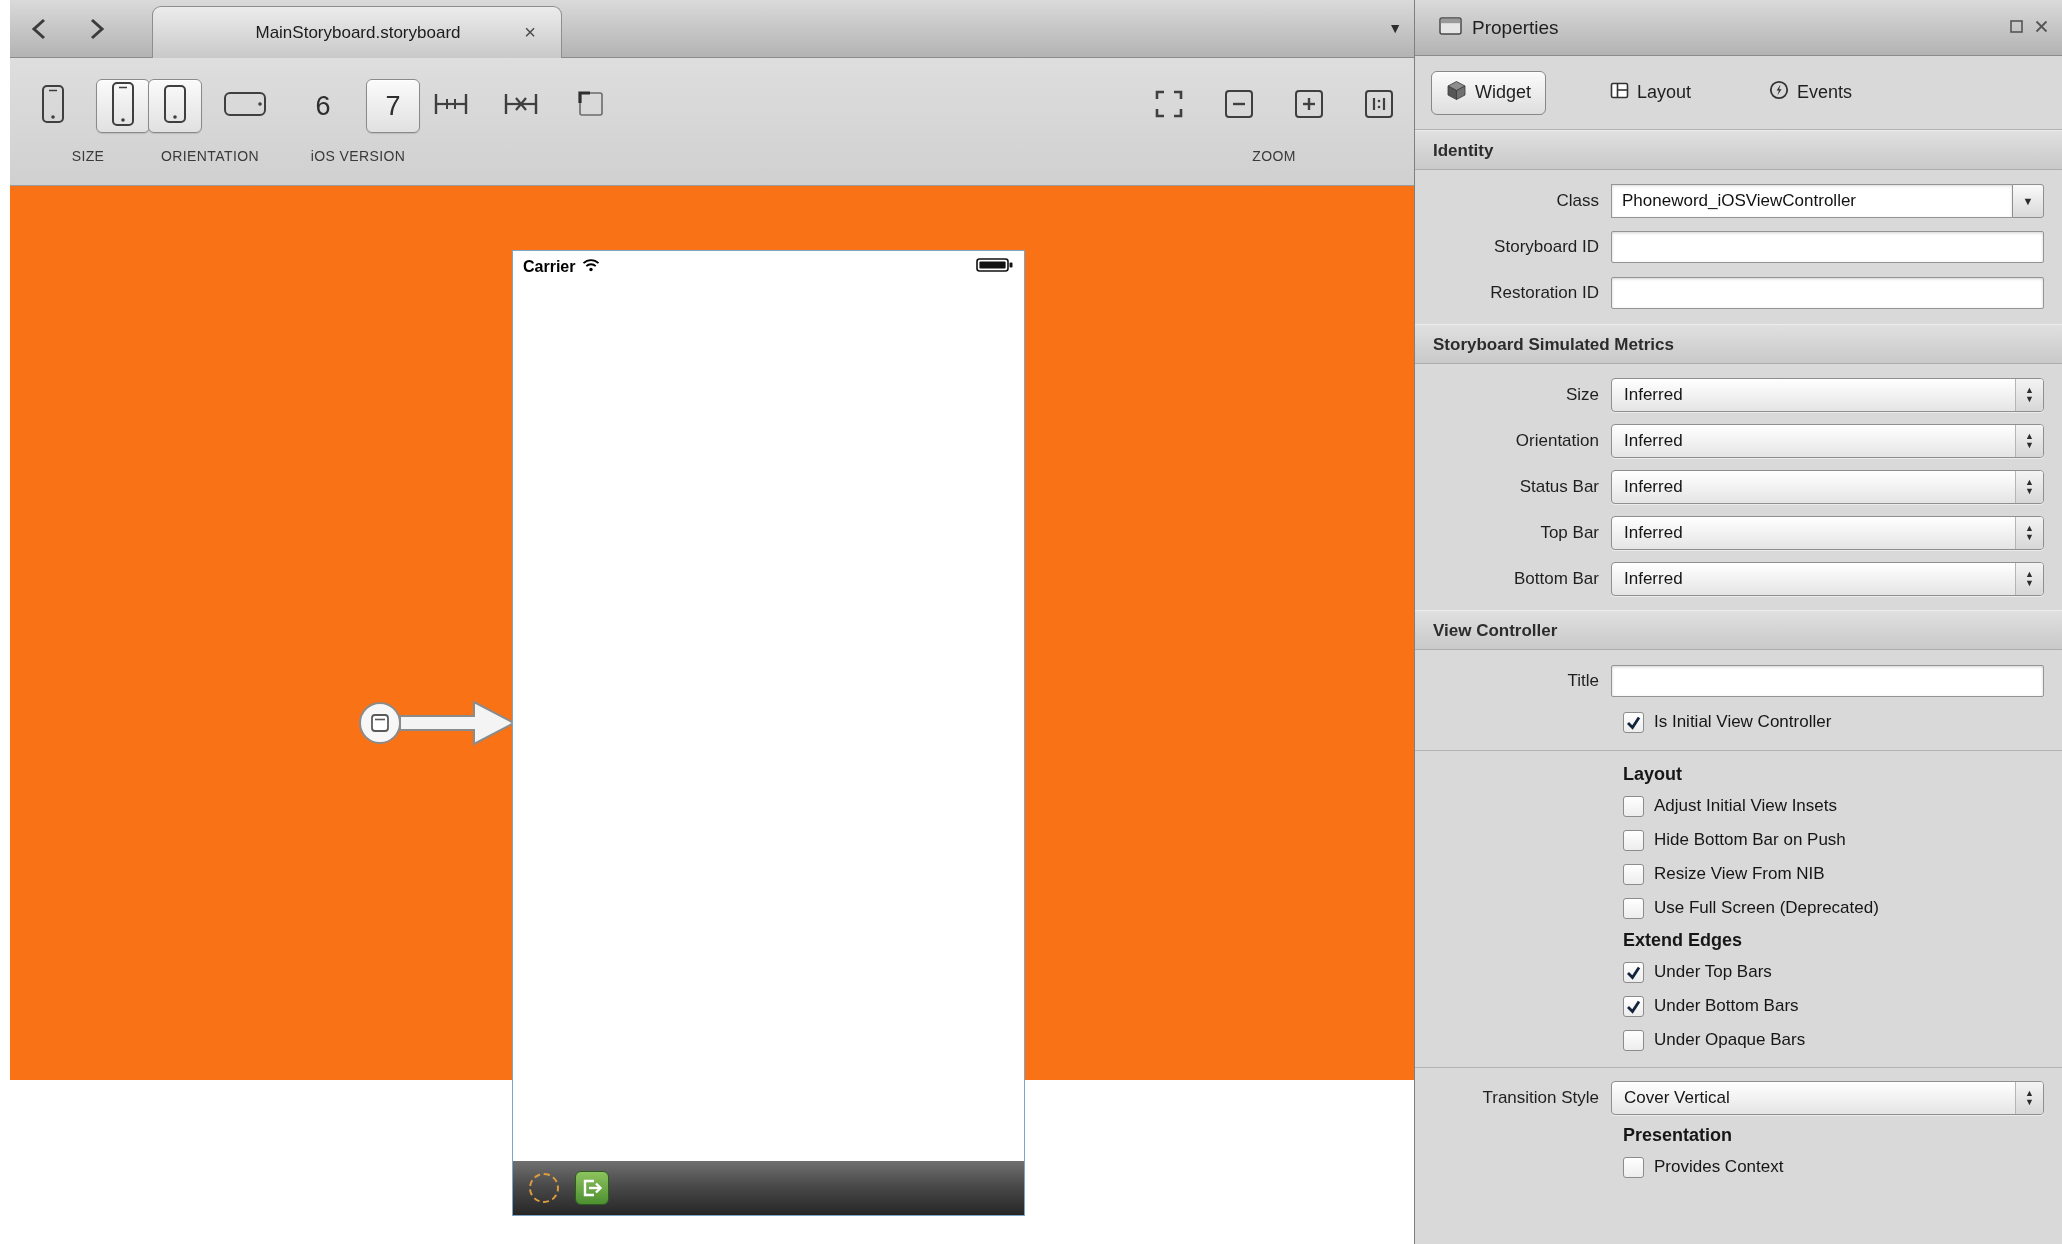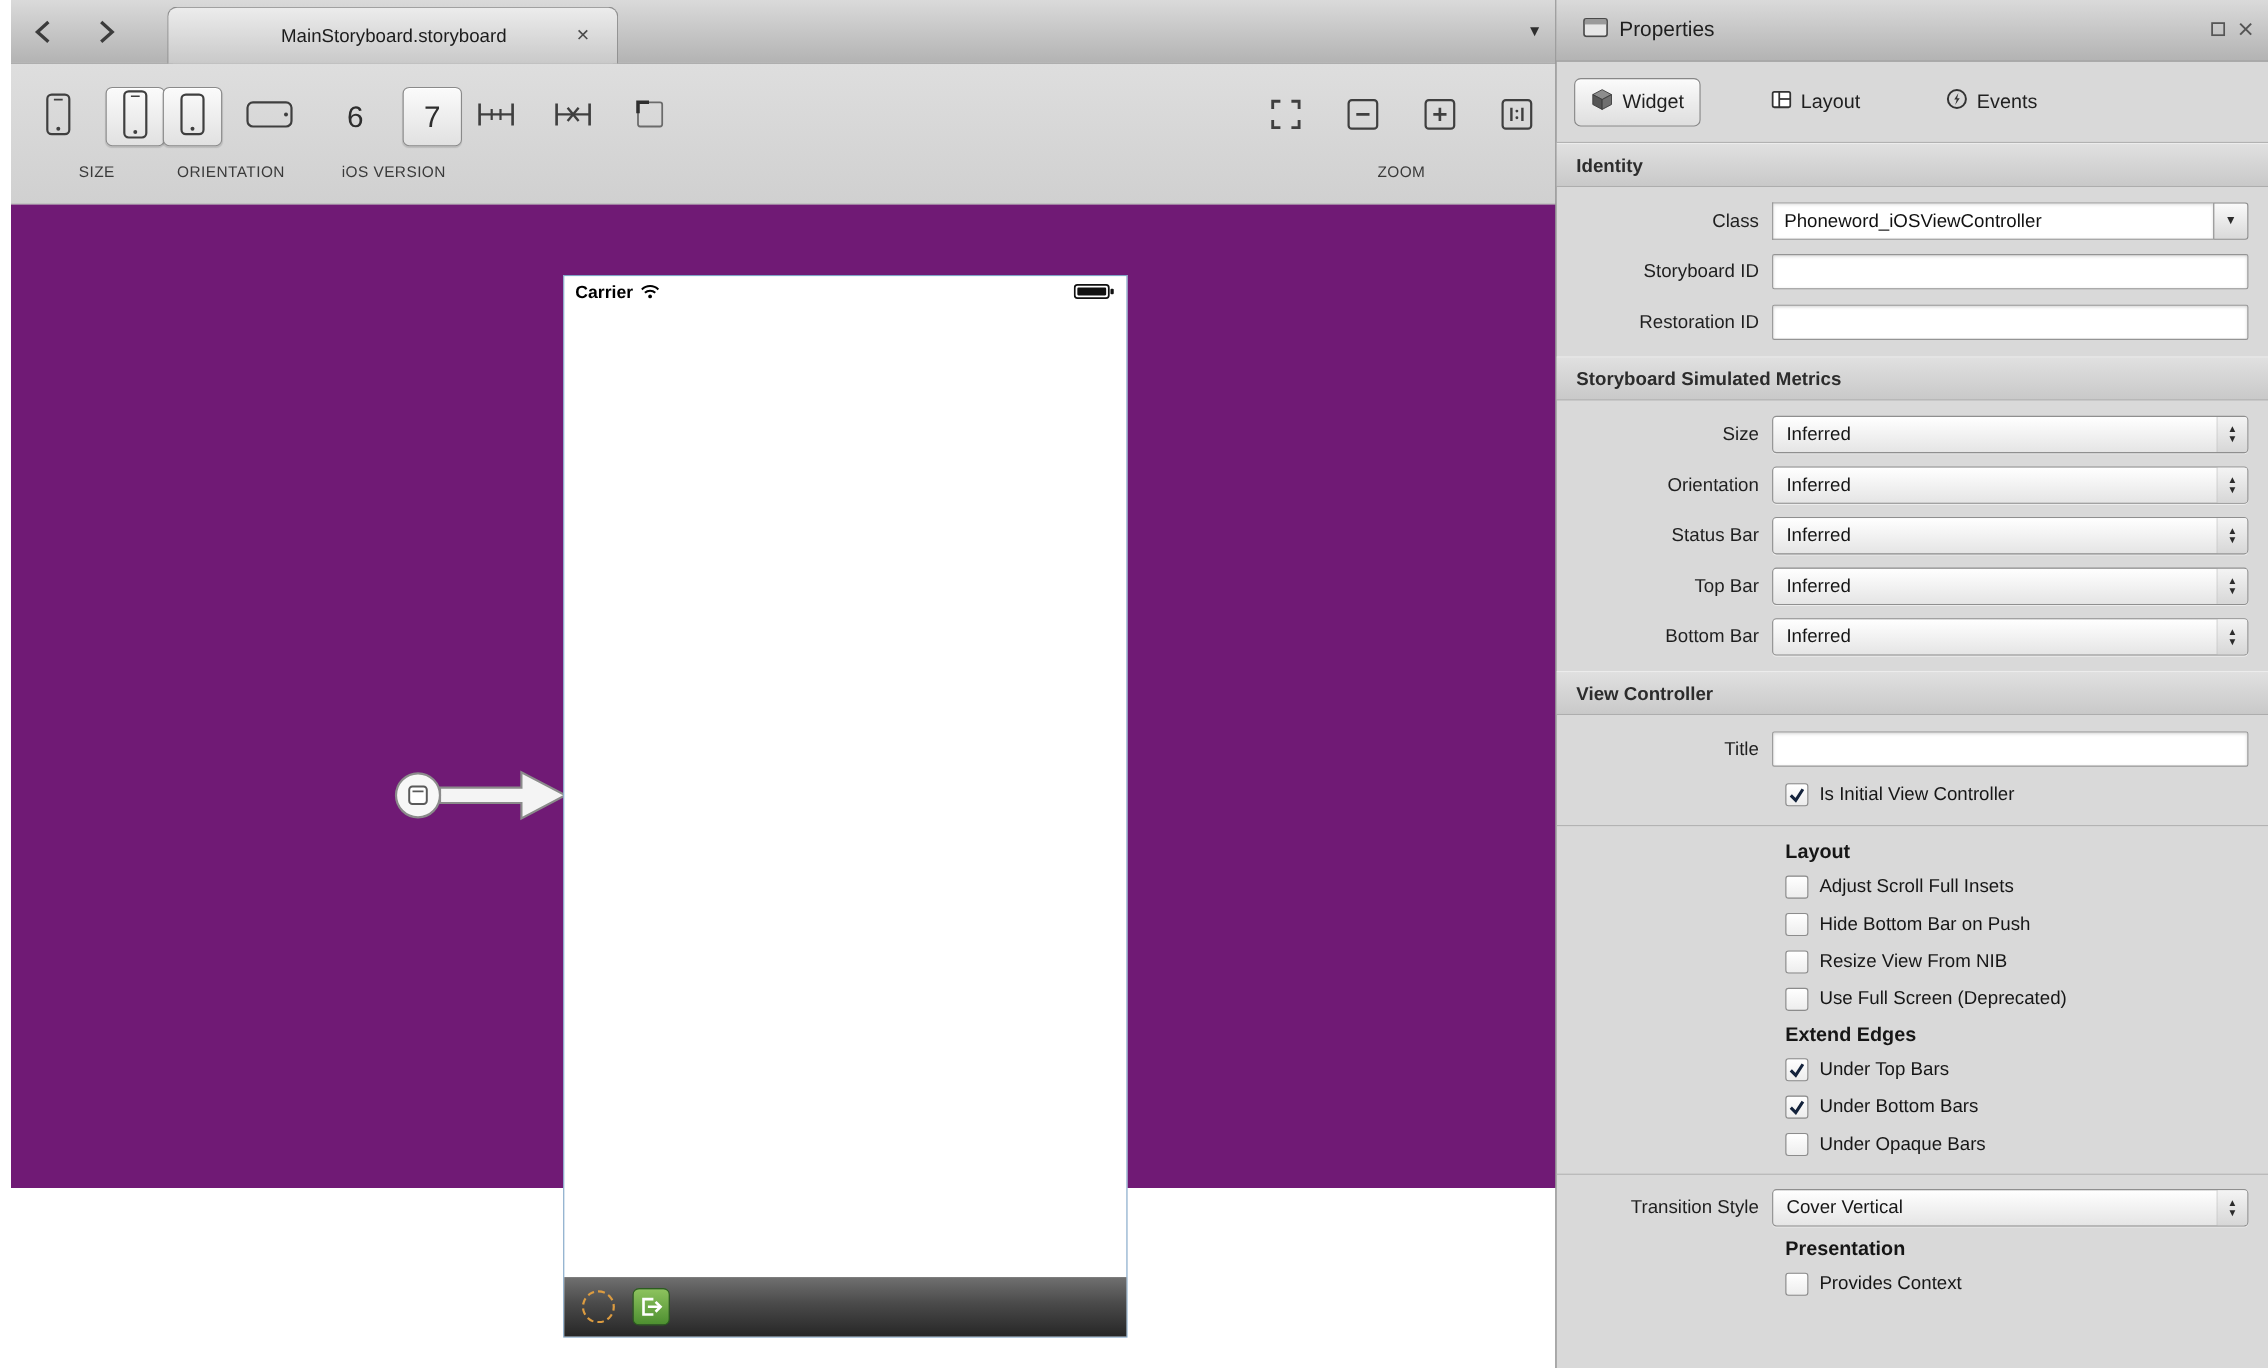--- a/index.html
+++ b/index.html
@@ -30,21 +30,21 @@
   .tb-group { position:absolute; top:18px; display:flex; flex-direction:column; align-items:center; }
   .tb-icons { display:flex; align-items:center; gap:16px; height:60px; }
   .tb-label { margin-top:12px; font-size:14px; color:#3a3a3a; letter-spacing:0.4px; white-space:nowrap; }
   .tb-slot { width:54px; height:54px; display:flex; align-items:center; justify-content:center; border-radius:6px; }
   .tb-slot.sel { border:1px solid #8a8a8a; background:linear-gradient(#fbfbfb,#e1e1e1); box-shadow:inset 0 1px 0 #fff, 0 1px 1px rgba(0,0,0,0.12); }
   .ver-num { font-size:27px; color:#2e2e2e; }
 
   .g-size { left:16px; } .g-orient { left:138px; } .g-ios { left:286px; }
   .g-constraints { left:414px;gap:36px; } .g-zoom { left:1128px; width:272px; }
 
-  .canvas { position:absolute; left:0; top:186px; width:1414px; height:894px; background:#701a75; }
+  .canvas { position:absolute; left:0; top:186px; width:1414px; height:894px; background:#f97316; }
 
   
   .phone { position:absolute; left:502px; top:64px; width:513px; height:966px;
     background:#fff; border:1px solid #7ea4c6; }
   .phone-status { position:absolute; left:0; top:0; right:0; height:32px; display:flex; align-items:center; padding:0 10px; }
   .carrier { font-size:16px; font-weight:bold; color:#000; margin-right:7px; }
   .phone-toolbar { position:absolute; left:0; right:0; bottom:0; height:54px;
     background:linear-gradient(#707070,#4a4a4a 45%,#262626); display:flex; align-items:center; gap:16px; padding-left:16px; }
   .fr-icon { width:30px; height:30px; border:2px dashed #dd9c40; border-radius:50%; }
   .exit-icon { width:34px; height:34px; border-radius:6px; border:1px solid #2b5d1f;
@@ -486,21 +486,21 @@
       <div class="pad10"></div>
       <div class="divider"></div>
       <div class="pad8"></div>
 
       <div class="group-heading">Layout</div>
 
       <div class="chk-row">
         <span class="checkbox">
           
         </span>
-        <span class="chk-label">Adjust Scroll Full Insets</span>
+        <span class="chk-label">Adjust Initial View Insets</span>
       </div>
       <div class="chk-row">
         <span class="checkbox">
           
         </span>
         <span class="chk-label">Hide Bottom Bar on Push</span>
       </div>
       <div class="chk-row">
         <span class="checkbox">
           

